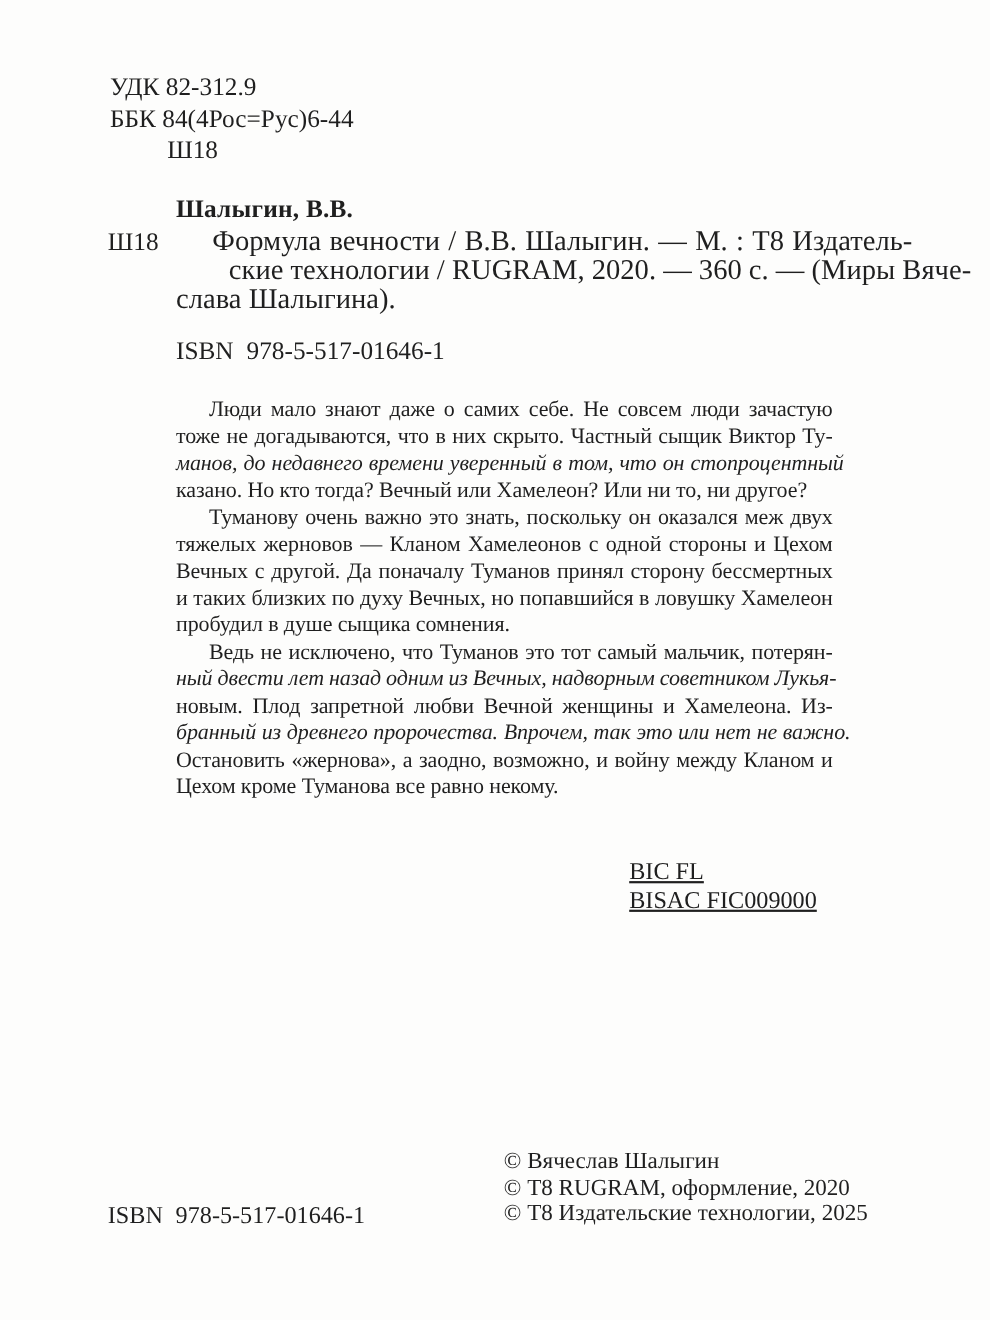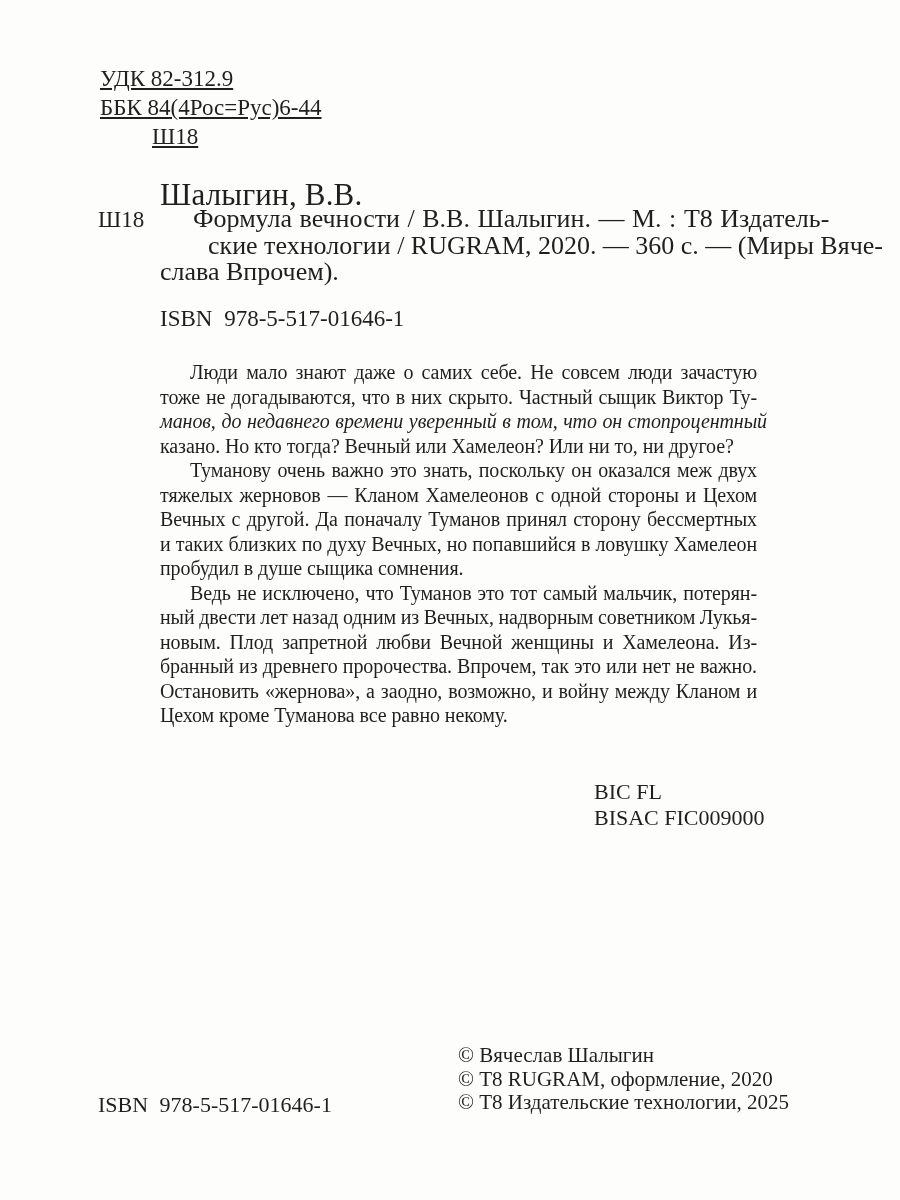--- a/index.html
+++ b/index.html
@@ -9,42 +9,42 @@
     height: 1200px;
     margin: 0 auto;
     background: #fdfdfc;
     color: #1f1f1f;
     font-family: "Liberation Serif", "DejaVu Serif", serif;
     overflow: hidden;
   }
   .abs { position: absolute; }
 
   
-  .class-block { left: 100px; top: 64px; font-size: 23px; line-height: 29px; text-decoration: underline; }
+  .class-block { left: 100px; top: 64px; font-size: 23px; line-height: 29px; }
   .class-block .code-indent { padding-left: 52px; }
 
   
-  .author { left: 160px; top: 177px; font-size: 31px; font-weight: normal; letter-spacing: 0.2px; }
+  .author { left: 160px; top: 177px; font-size: 23px; font-weight: bold; letter-spacing: 0.2px; }
   .entry-code { left: 98px; top: 207px; font-size: 23px; }
   .catalog { left: 160px; top: 206px; width: 597px; font-size: 26px; }
   .catalog .jl { line-height: 26.5px; }
   .first-cat { padding-left: 33px; }
 
   .isbn-mid { left: 160px; top: 306px; font-size: 23px; word-spacing: 6px; }
 
   
   .annotation { left: 160px; top: 360px; width: 597px; font-size: 20px; letter-spacing: -0.1px; }
   .annotation .jl { line-height: 24.5px; }
   .first { padding-left: 30px; }
 
   .jl { white-space: nowrap; }
   .jl span { display: inline; }
 
   
-  .codes { left: 594px; top: 779px; font-size: 22px; line-height: 26px; }
+  .codes { left: 572px; top: 779px; font-size: 22px; line-height: 26px; text-decoration: underline; }
 
   
   .copyrights { left: 458px; top: 1044px; font-size: 21px; line-height: 23.5px; }
   .footer-isbn { left: 98px; top: 1092px; font-size: 22px; word-spacing: 6px; }
 </style>
 </head>
 <body>
 
 <div class="page">
 
@@ -54,44 +54,44 @@
     <div class="code-indent">Ш18</div>
   </div>
 
   <div class="abs author">Шалыгин, В.В.</div>
 
   <div class="abs entry-code">Ш18</div>
 
   <div class="abs catalog">
     <div class="jl first-cat"><span style="word-spacing: 1.03125px;">Формула вечности / В.В. Шалыгин. — М. : Т8 Издатель-</span></div>
     <div class="jl"><span style="word-spacing: -0.04375px; margin-left: 48px;">ские технологии / RUGRAM, 2020. — 360 с. — (Миры Вяче-</span></div>
-    <div class="jl last"><span>слава Впрочем).</span></div>
+    <div class="jl last"><span>слава Шалыгина).</span></div>
   </div>
 
   <div class="abs isbn-mid">ISBN 978-5-517-01646-1</div>
 
   <div class="abs annotation">
     <div class="para">
       <div class="jl first"><span style="word-spacing: 3.31719px;">Люди мало знают даже о самих себе. Не совсем люди зачастую</span></div>
       <div class="jl"><span style="word-spacing: 1.05156px;">тоже не догадываются, что в них скрыто. Частный сыщик Виктор Ту-</span></div>
       <div class="jl"><span style="word-spacing: 0.715278px; font-style: italic;">манов, до недавнего времени уверенный в том, что он стопроцентный</span></div>
       <div class="jl last"><span>казано. Но кто тогда? Вечный или Хамелеон? Или ни то, ни другое?</span></div>
     </div>
     <div class="para">
       <div class="jl first"><span style="word-spacing: 1.4809px;">Туманову очень важно это знать, поскольку он оказался меж двух</span></div>
       <div class="jl"><span style="word-spacing: 1.87674px;">тяжелых жерновов — Кланом Хамелеонов с одной стороны и Цехом</span></div>
       <div class="jl"><span style="word-spacing: 1.38086px;">Вечных с другой. Да поначалу Туманов принял сторону бессмертных</span></div>
       <div class="jl"><span style="word-spacing: 0.195312px;">и таких близких по духу Вечных, но попавшийся в ловушку Хамелеон</span></div>
       <div class="jl last"><span>пробудил в душе сыщика сомнения.</span></div>
     </div>
     <div class="para">
       <div class="jl first"><span style="word-spacing: 1.13021px;">Ведь не исключено, что Туманов это тот самый мальчик, потерян-</span></div>
-      <div class="jl"><span style="word-spacing: -0.298611px;">ный двести лет назад одним из Вечных, надворным советником Лукья-</span></div>
+      <div class="jl"><span style="word-spacing: -0.298611px; font-style: italic;">ный двести лет назад одним из Вечных, надворным советником Лукья-</span></div>
       <div class="jl"><span style="word-spacing: 3.94727px;">новым. Плод запретной любви Вечной женщины и Хамелеона. Из-</span></div>
-      <div class="jl"><span style="word-spacing: 0.279687px;">бранный из древнего пророчества. Впрочем, так это или нет не важно.</span></div>
+      <div class="jl"><span style="word-spacing: 0.279687px; font-style: italic;">бранный из древнего пророчества. Впрочем, так это или нет не важно.</span></div>
       <div class="jl"><span style="word-spacing: 1.10243px;">Остановить «жернова», а заодно, возможно, и войну между Кланом и</span></div>
       <div class="jl last"><span>Цехом кроме Туманова все равно некому.</span></div>
     </div>
   </div>
 
   <div class="abs codes">
     <div>BIC FL</div>
     <div>BISAC FIC009000</div>
   </div>
 

